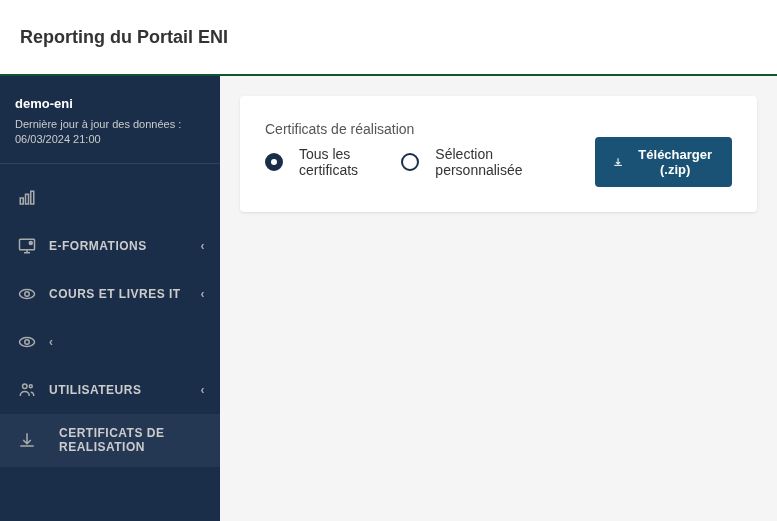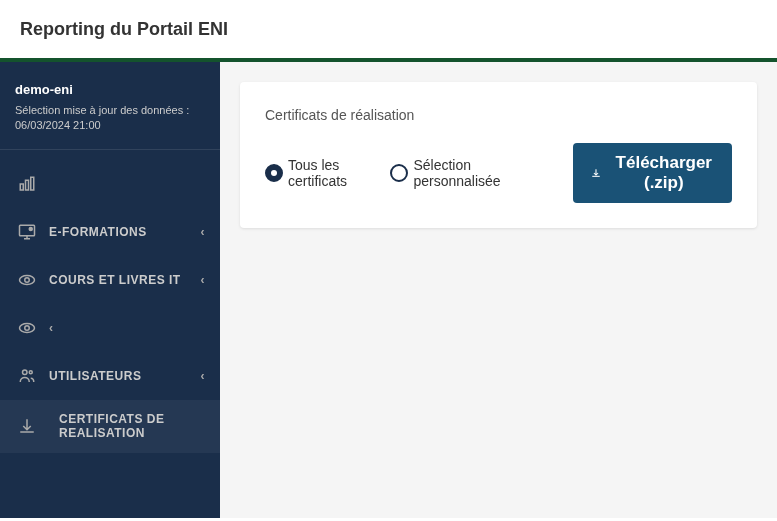--- a/index.html
+++ b/index.html
@@ -1,22 +1,22 @@
 <!DOCTYPE html>
 <html><head>
   <meta charset="utf-8">
   <style>
     * { box-sizing: border-box; margin: 0; padding: 0; }
     body { font-family: Arial, sans-serif; background: #fff; width: 777px; height: 521px; overflow: hidden; }
 
     
     .header {
-      height: 62px;
+      height: 76px;
       background: #fff;
-      border-bottom: 4px solid #14532d;
+      border-bottom: 2px solid #14532d;
       display: flex;
       align-items: center;
       padding: 0 20px;
     }
     .header-title {
       font-size: 18px;
       font-weight: 600;
       color: #333;
     }
 
@@ -104,33 +104,32 @@
       background: #fff;
       margin: 20px;
       padding: 25px;
       border-radius: 4px;
       box-shadow: 0 1px 3px rgba(0,0,0,0.1);
     }
 
     .section-title {
       font-size: 14px;
       color: #555;
-      margin-bottom: 20px;
     }
 
     .radio-group {
       display: flex;
       align-items: center;
       gap: 30px;
     }
 
     .radio-option {
       display: flex;
       align-items: center;
-      gap: 5px;
+      gap: 16px;
       cursor: pointer;
     }
 
     .radio-circle {
       width: 18px;
       height: 18px;
       border-radius: 50%;
       border: 2px solid #1a2e4a;
       display: flex;
       align-items: center;
@@ -153,21 +152,21 @@
       color: #333;
     }
 
     .btn-download {
       background: #1a5276;
       color: #fff;
       border: none;
       padding: 10px 18px;
       border-radius: 4px;
       cursor: pointer;
-      font-size: 17px;
+      font-size: 13px;
       font-weight: 600;
       display: flex;
       align-items: center;
       gap: 13px;
       margin-left: 33px;
     }
 
     
     .icon-svg {
       width: 18px;
@@ -180,21 +179,21 @@
 <div class="header">
   <span class="header-title">Reporting du Portail ENI</span>
 </div>
 
 <div class="layout">
 
   <div class="sidebar">
     <div class="sidebar-user">
       <div class="sidebar-username">demo-eni</div>
       <div class="sidebar-update">
-        <span>Sélection mise à jour des données :</span><br>
+        <span>Dernière jour à jour des données :</span><br>
         <span>06/03/2024 21:00</span>
       </div>
     </div>
 
     <nav class="sidebar-nav">
 
       <div class="nav-item">
         <div class="nav-icon">
           <svg class="icon-svg" viewBox="0 0 24 24" fill="none" stroke="#aaa" stroke-width="2">
             <rect x="3" y="12" width="4" height="8"></rect>

